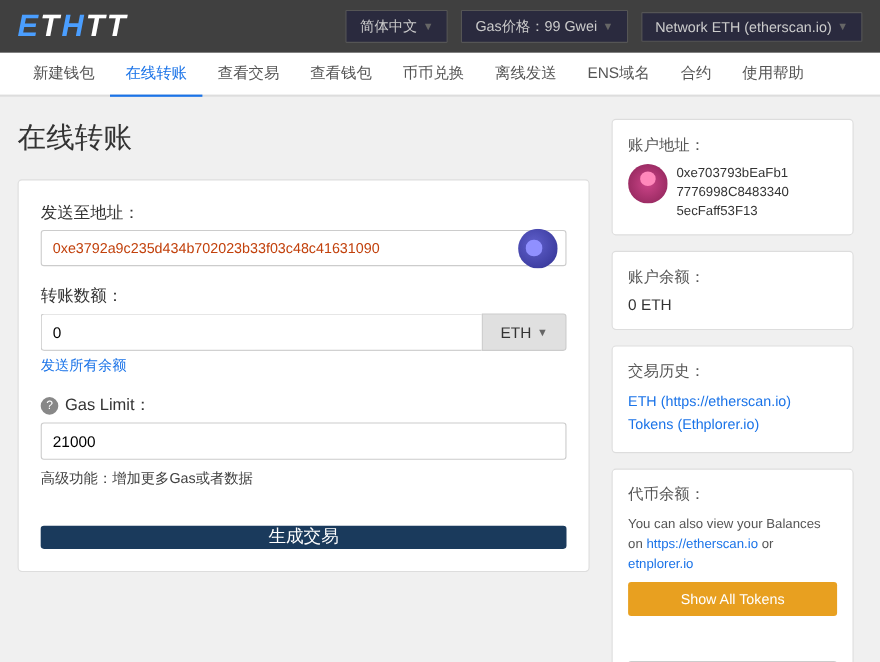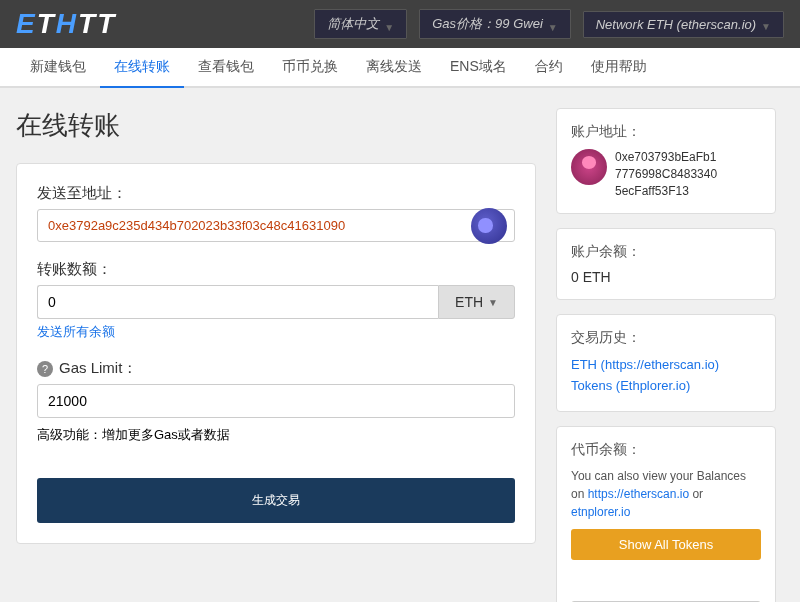--- a/index.html
+++ b/index.html
@@ -33,23 +33,22 @@
 
     .header-btn {
       background: #2a2a3e;
       border: 1px solid #555;
       color: #ccc;
       padding: 5px 12px;
       border-radius: 1px;
       cursor: pointer;
       font-size: 13px;
       display: flex;
-      align-items: flex-end;
+      align-items: center;
       gap: 5px;
-      font-style: italic;
     }
 
     
     .nav {
       background: #fff;
       border-bottom: 2px solid #ddd;
       padding: 0 16px;
       display: flex;
       gap: 0;
     }
@@ -183,34 +182,33 @@
 
     .gas-input {
       width: 100%;
       padding: 8px 10px;
       border: 1px solid #ccc;
       border-radius: 3px;
       font-size: 14px;
     }
 
     .advanced-link {
-      color: #000000;
+      color: #404040;
       font-size: 13px;
       cursor: pointer;
       margin-top: 8px;
       display: inline-block;
     }
 
     .generate-btn {
       width: 100%;
       background: #1a3a5c;
       color: #fff;
       border: none;
-      padding: 14px;
-      font-size: 12px;
+      font-size: 16px;
       border-radius: 3px;
       cursor: pointer;
       margin-top: 16px;
     }
 
     
     .right-panel {
       width: 220px;
       display: flex;
       flex-direction: column;
@@ -361,20 +359,21 @@
   </button>
   <button class="header-btn">
     <span>Network ETH (etherscan.io)</span>
     <span class="chevron">▼</span>
   </button>
 </header>
 
 <nav class="nav">
   <div class="nav-item">新建钱包</div>
   <div class="nav-item active">在线转账</div>
+  <div class="nav-item">查看交易</div>
   <div class="nav-item">查看钱包</div>
   <div class="nav-item">币币兑换</div>
   <div class="nav-item">离线发送</div>
   <div class="nav-item">ENS域名</div>
   <div class="nav-item">合约</div>
   <div class="nav-item">使用帮助</div>
 </nav>
 
 <div class="page">
 

